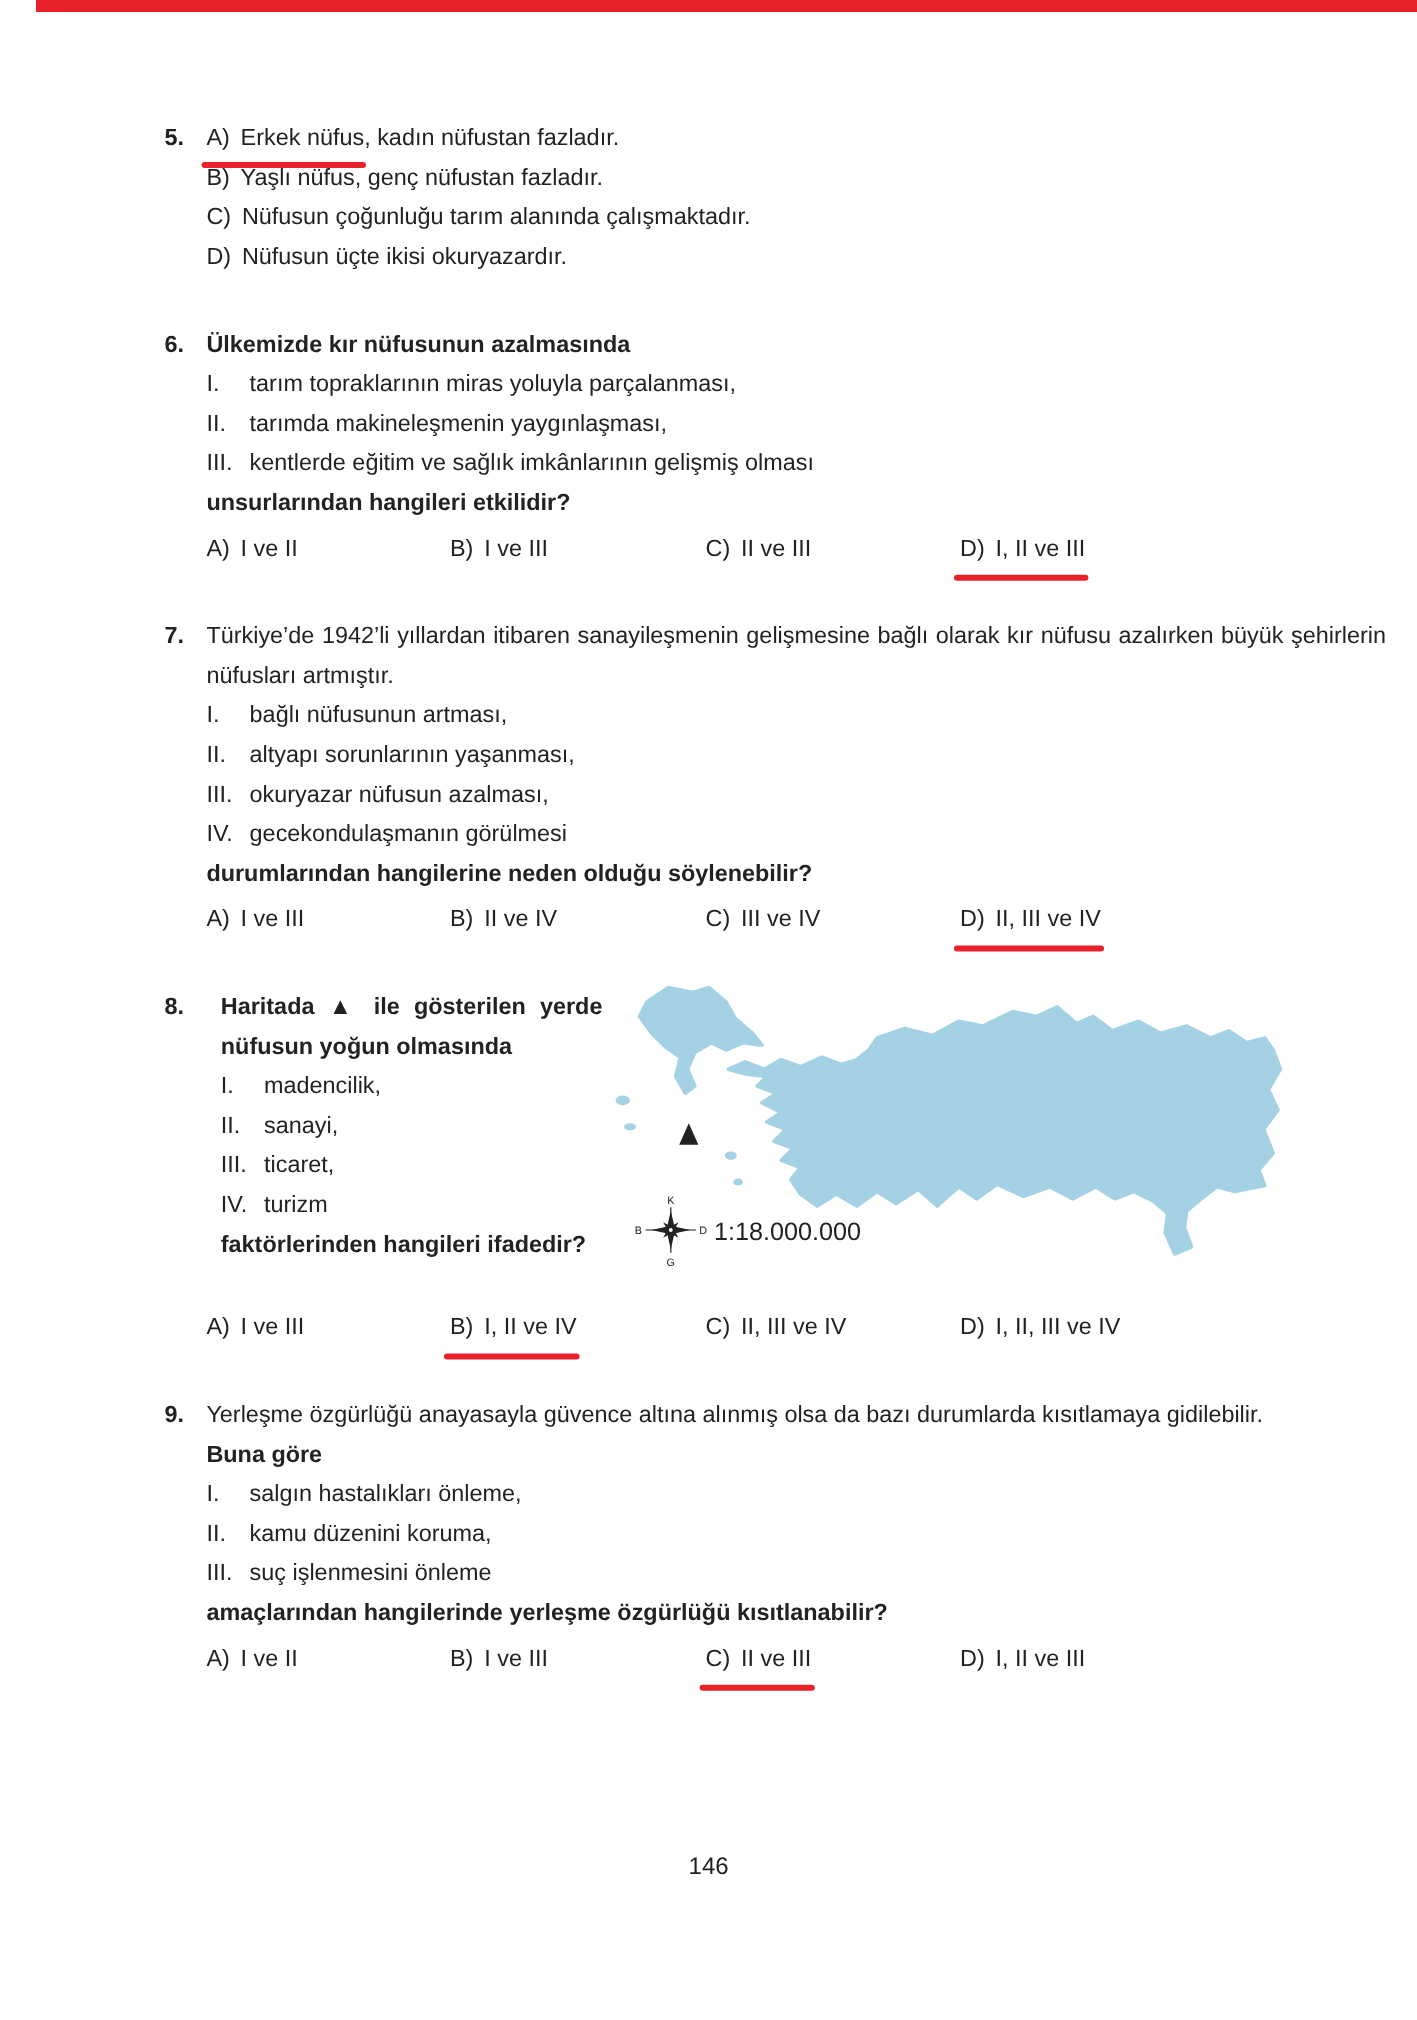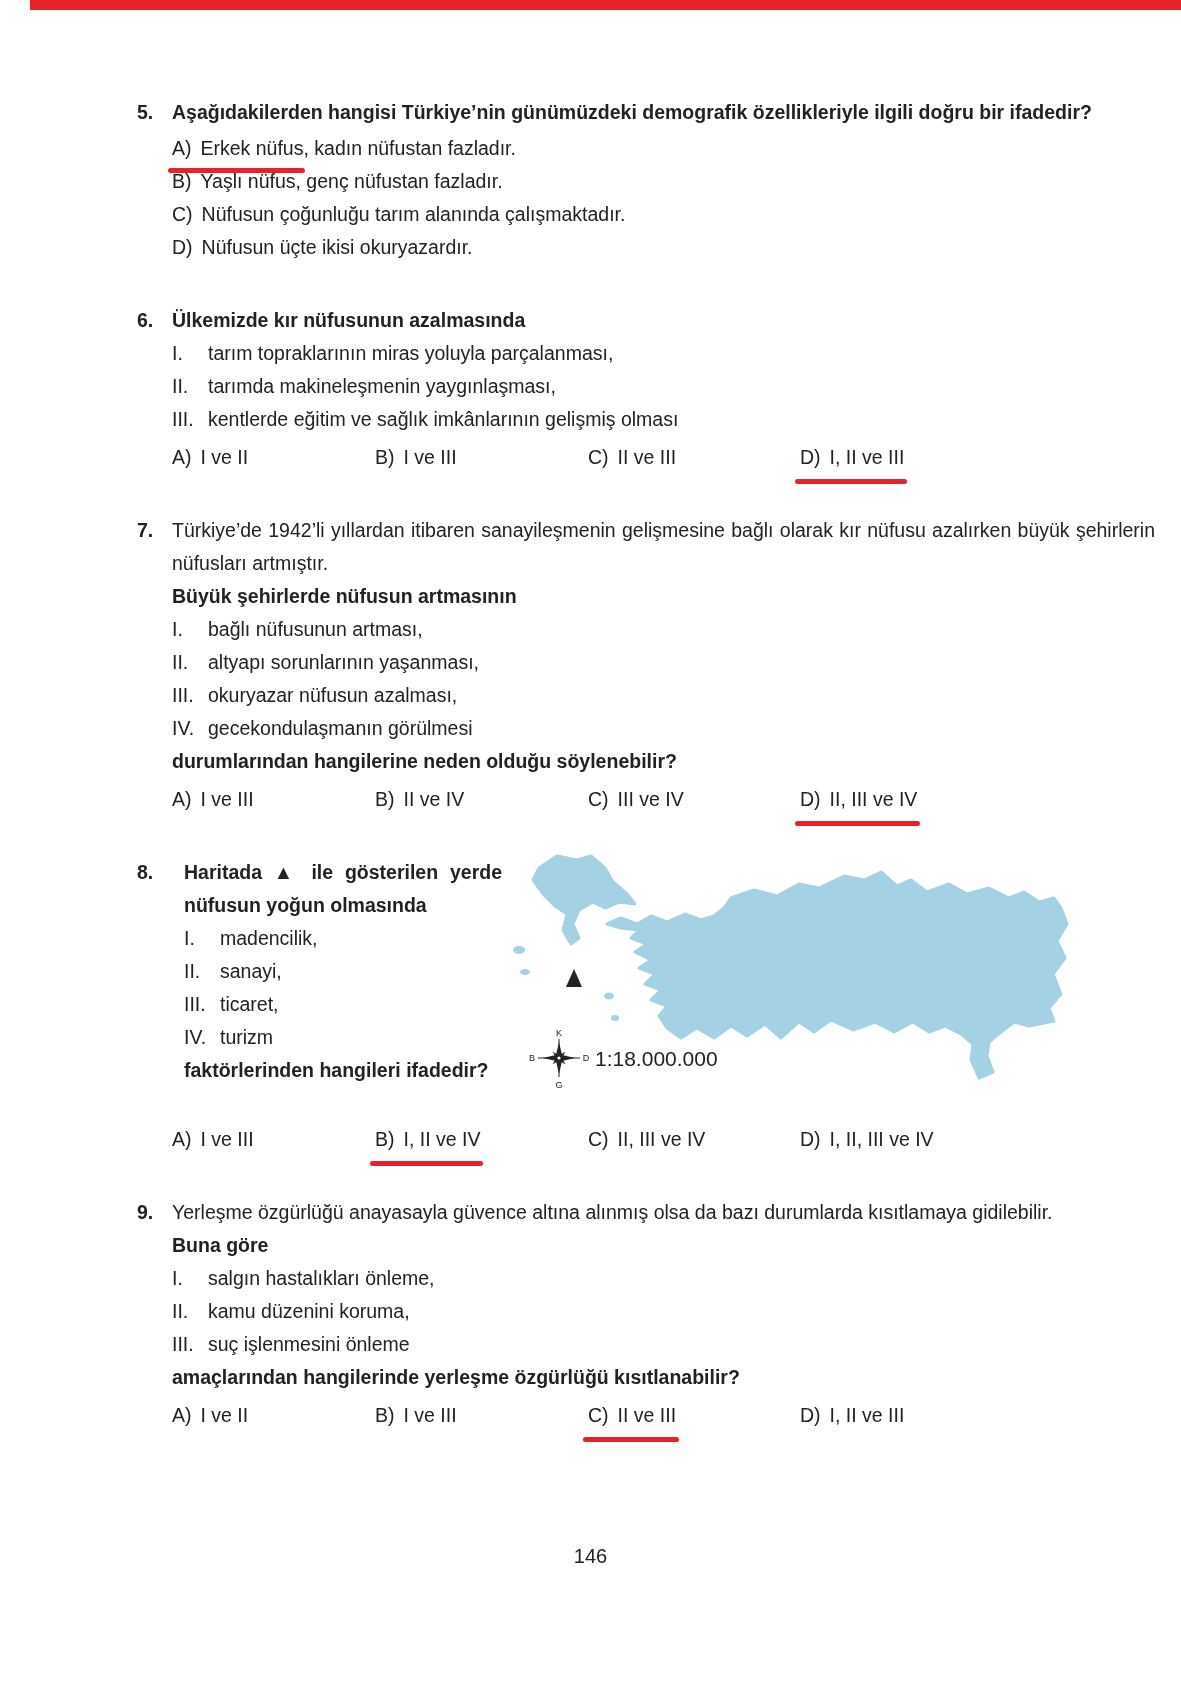--- a/index.html
+++ b/index.html
@@ -46,21 +46,20 @@
 </style>
 </head>
 <body>
 
 <div class="top-bar"></div>
 
 <div class="page-content">
 
   <div class="question">
     <span class="qnum">5.</span>
-    <p class="stem">Aşağıdakilerden hangisi Türkiye’nin günümüzdeki demografik özellikleriyle ilgili doğru bir ifadedir?</p>
     <div class="optlines">
       <div class="optline">
         <span class="ulwrap"><span class="olab">A)</span><span>Erkek nüfus</span></span><span>, kadın nüfustan fazladır.</span>
       </div>
       <div class="optline">
         <span class="olab">B)</span><span>Yaşlı nüfus, genç nüfustan fazladır.</span>
       </div>
       <div class="optline">
         <span class="olab">C)</span><span>Nüfusun çoğunluğu tarım alanında çalışmaktadır.</span>
       </div>
@@ -80,32 +79,32 @@
         </div>
       <div class="rrow">
           <span>II.</span>
           <span>tarımda makineleşmenin yaygınlaşması,</span>
         </div>
       <div class="rrow">
           <span>III.</span>
           <span>kentlerde eğitim ve sağlık imkânlarının gelişmiş olması</span>
         </div>
     </div>
+    <p class="closing">unsurlarından hangileri etkilidir?</p>
     <div class="orow">
       <span class="opt"><span class="olab">A)</span><span>I ve II</span></span>
       <span class="opt"><span class="olab">B)</span><span>I ve III</span></span>
       <span class="opt"><span class="olab">C)</span><span>II ve III</span></span>
       <span class="opt opt-u"><span class="olab">D)</span><span>I, II ve III</span></span>
     </div>
   </div>
 
   <div class="question">
     <span class="qnum">7.</span>
     <p class="stem plain justify">Türkiye’de 1942’li yıllardan itibaren sanayileşmenin gelişmesine bağlı olarak kır nüfusu azalırken büyük şehirlerin nüfusları artmıştır.</p>
-    <p class="stem">Büyük şehirlerde nüfusun artmasının</p>
     <div class="rlist">
       <div class="rrow">
           <span>I.</span>
           <span>bağlı nüfusunun artması,</span>
         </div>
       <div class="rrow">
           <span>II.</span>
           <span>altyapı sorunlarının yaşanması,</span>
         </div>
       <div class="rrow">

